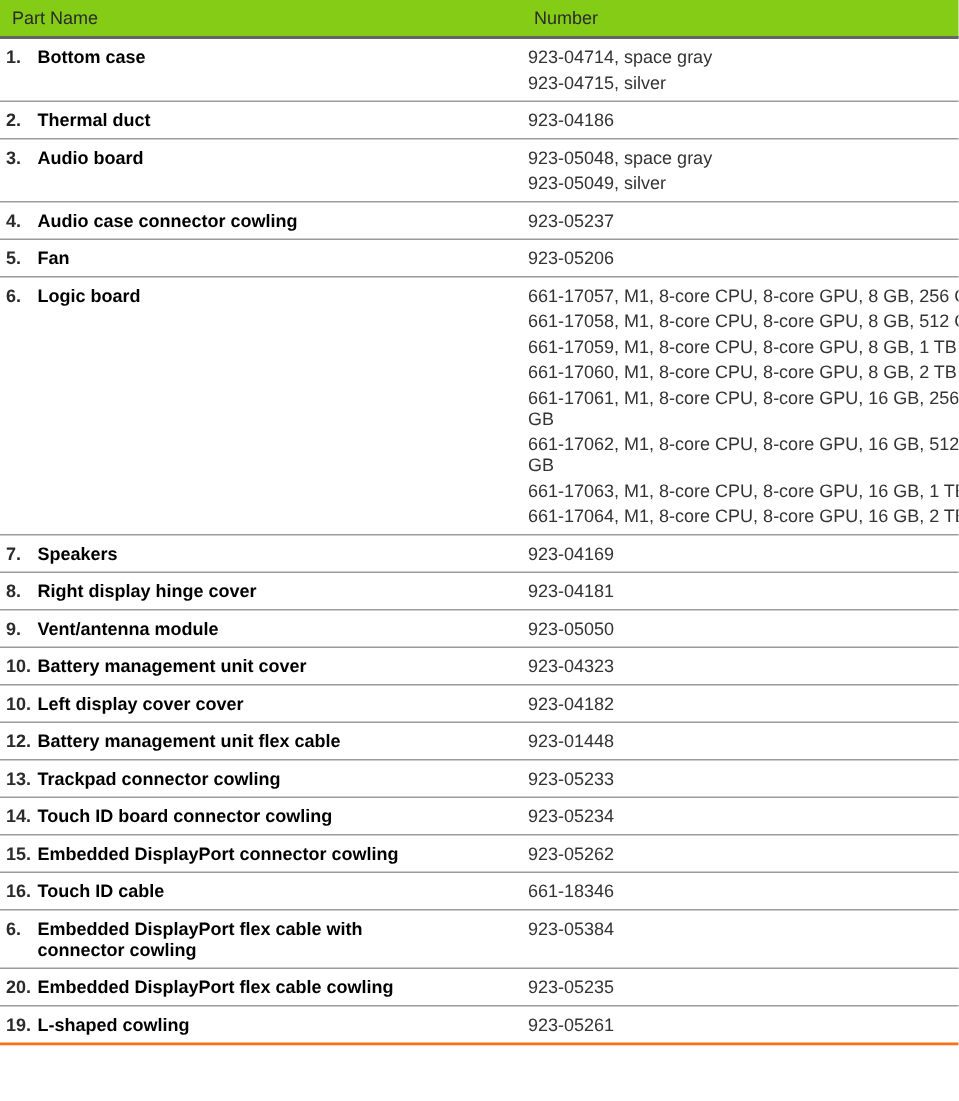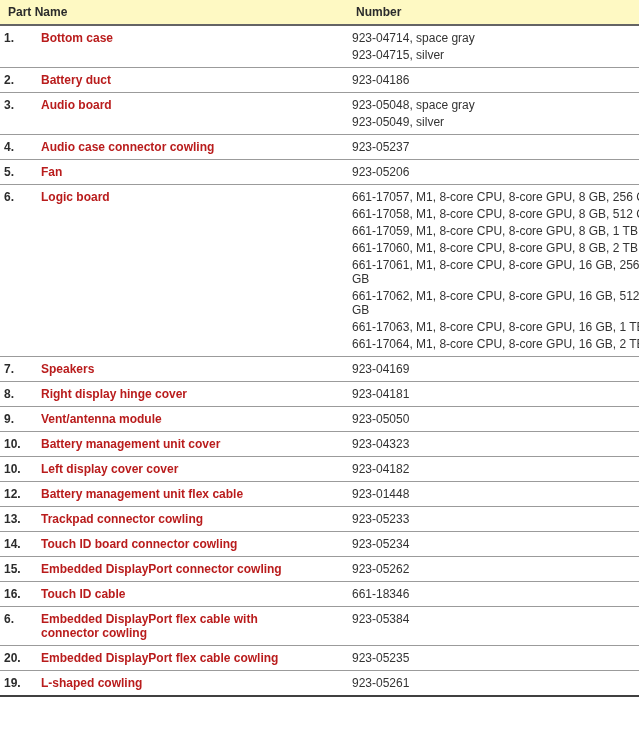--- a/index.html
+++ b/index.html
@@ -11,56 +11,55 @@
     width: 639px;
     font-family: "Liberation Sans", "DejaVu Sans", sans-serif;
     color: #333333;
   }
   table.parts {
     width: 639px;
     border-collapse: collapse;
     table-layout: fixed;
   }
   table.parts th {
-    background: #fef9c3;
+    background: #84cc16;
     border-bottom: 2px solid #646464;
     font-size: 12px;
-    font-weight: 700;
+    font-weight: 400;
     color: #2b2b2b;
     text-align: left;
     padding: 5px 4px 5px 8px;
     line-height: 14px;
   }
   th.col-name { width: 336px; }
   th.col-number { width: 303px; padding-left: 4px; }
   table.parts td {
     border-bottom: 1px solid #9b9b9b;
     vertical-align: top;
     font-size: 12px;
     line-height: 14px;
     padding: 5px 4px;
   }
   td.name-cell { padding-left: 8px; }
   td.num-cell  { padding-left: 4px; padding-right: 4px; }
-  tbody tr:last-child td { border-bottom: 2px solid #404040; }
+  tbody tr:last-child td { border-bottom: 2px solid #f97316; }
   .row-name {
     display: flex;
     align-items: flex-start;
   }
   .marker {
     flex: 0 0 21px;
     width: 21px;
     font-weight: 700;
     color: #2b2b2b;
   }
   .pname {
     max-width: 260px;
     font-weight: 700;
-    color: #b91c1c;
-    margin-left: 16px;
+    color: #000000;
   }
   .num-entry { margin: 0 0 3px 0; }
   .num-entry:last-child { margin-bottom: 0; }
 </style>
 </head>
 <body>
 
 <table class="parts">
   <thead>
     <tr>
@@ -79,21 +78,21 @@
     <td class="num-cell">
           <div class="num-entry">923-04714, space gray</div>
           <div class="num-entry">923-04715, silver</div>
         </td>
   </tr>
 
   <tr>
     <td class="name-cell">
       <div class="row-name">
         <span class="marker">2.</span>
-        <span class="pname">Battery duct</span>
+        <span class="pname">Thermal duct</span>
       </div>
     </td>
     <td class="num-cell">
           <div class="num-entry">923-04186</div>
         </td>
   </tr>
 
   <tr>
     <td class="name-cell">
       <div class="row-name">

